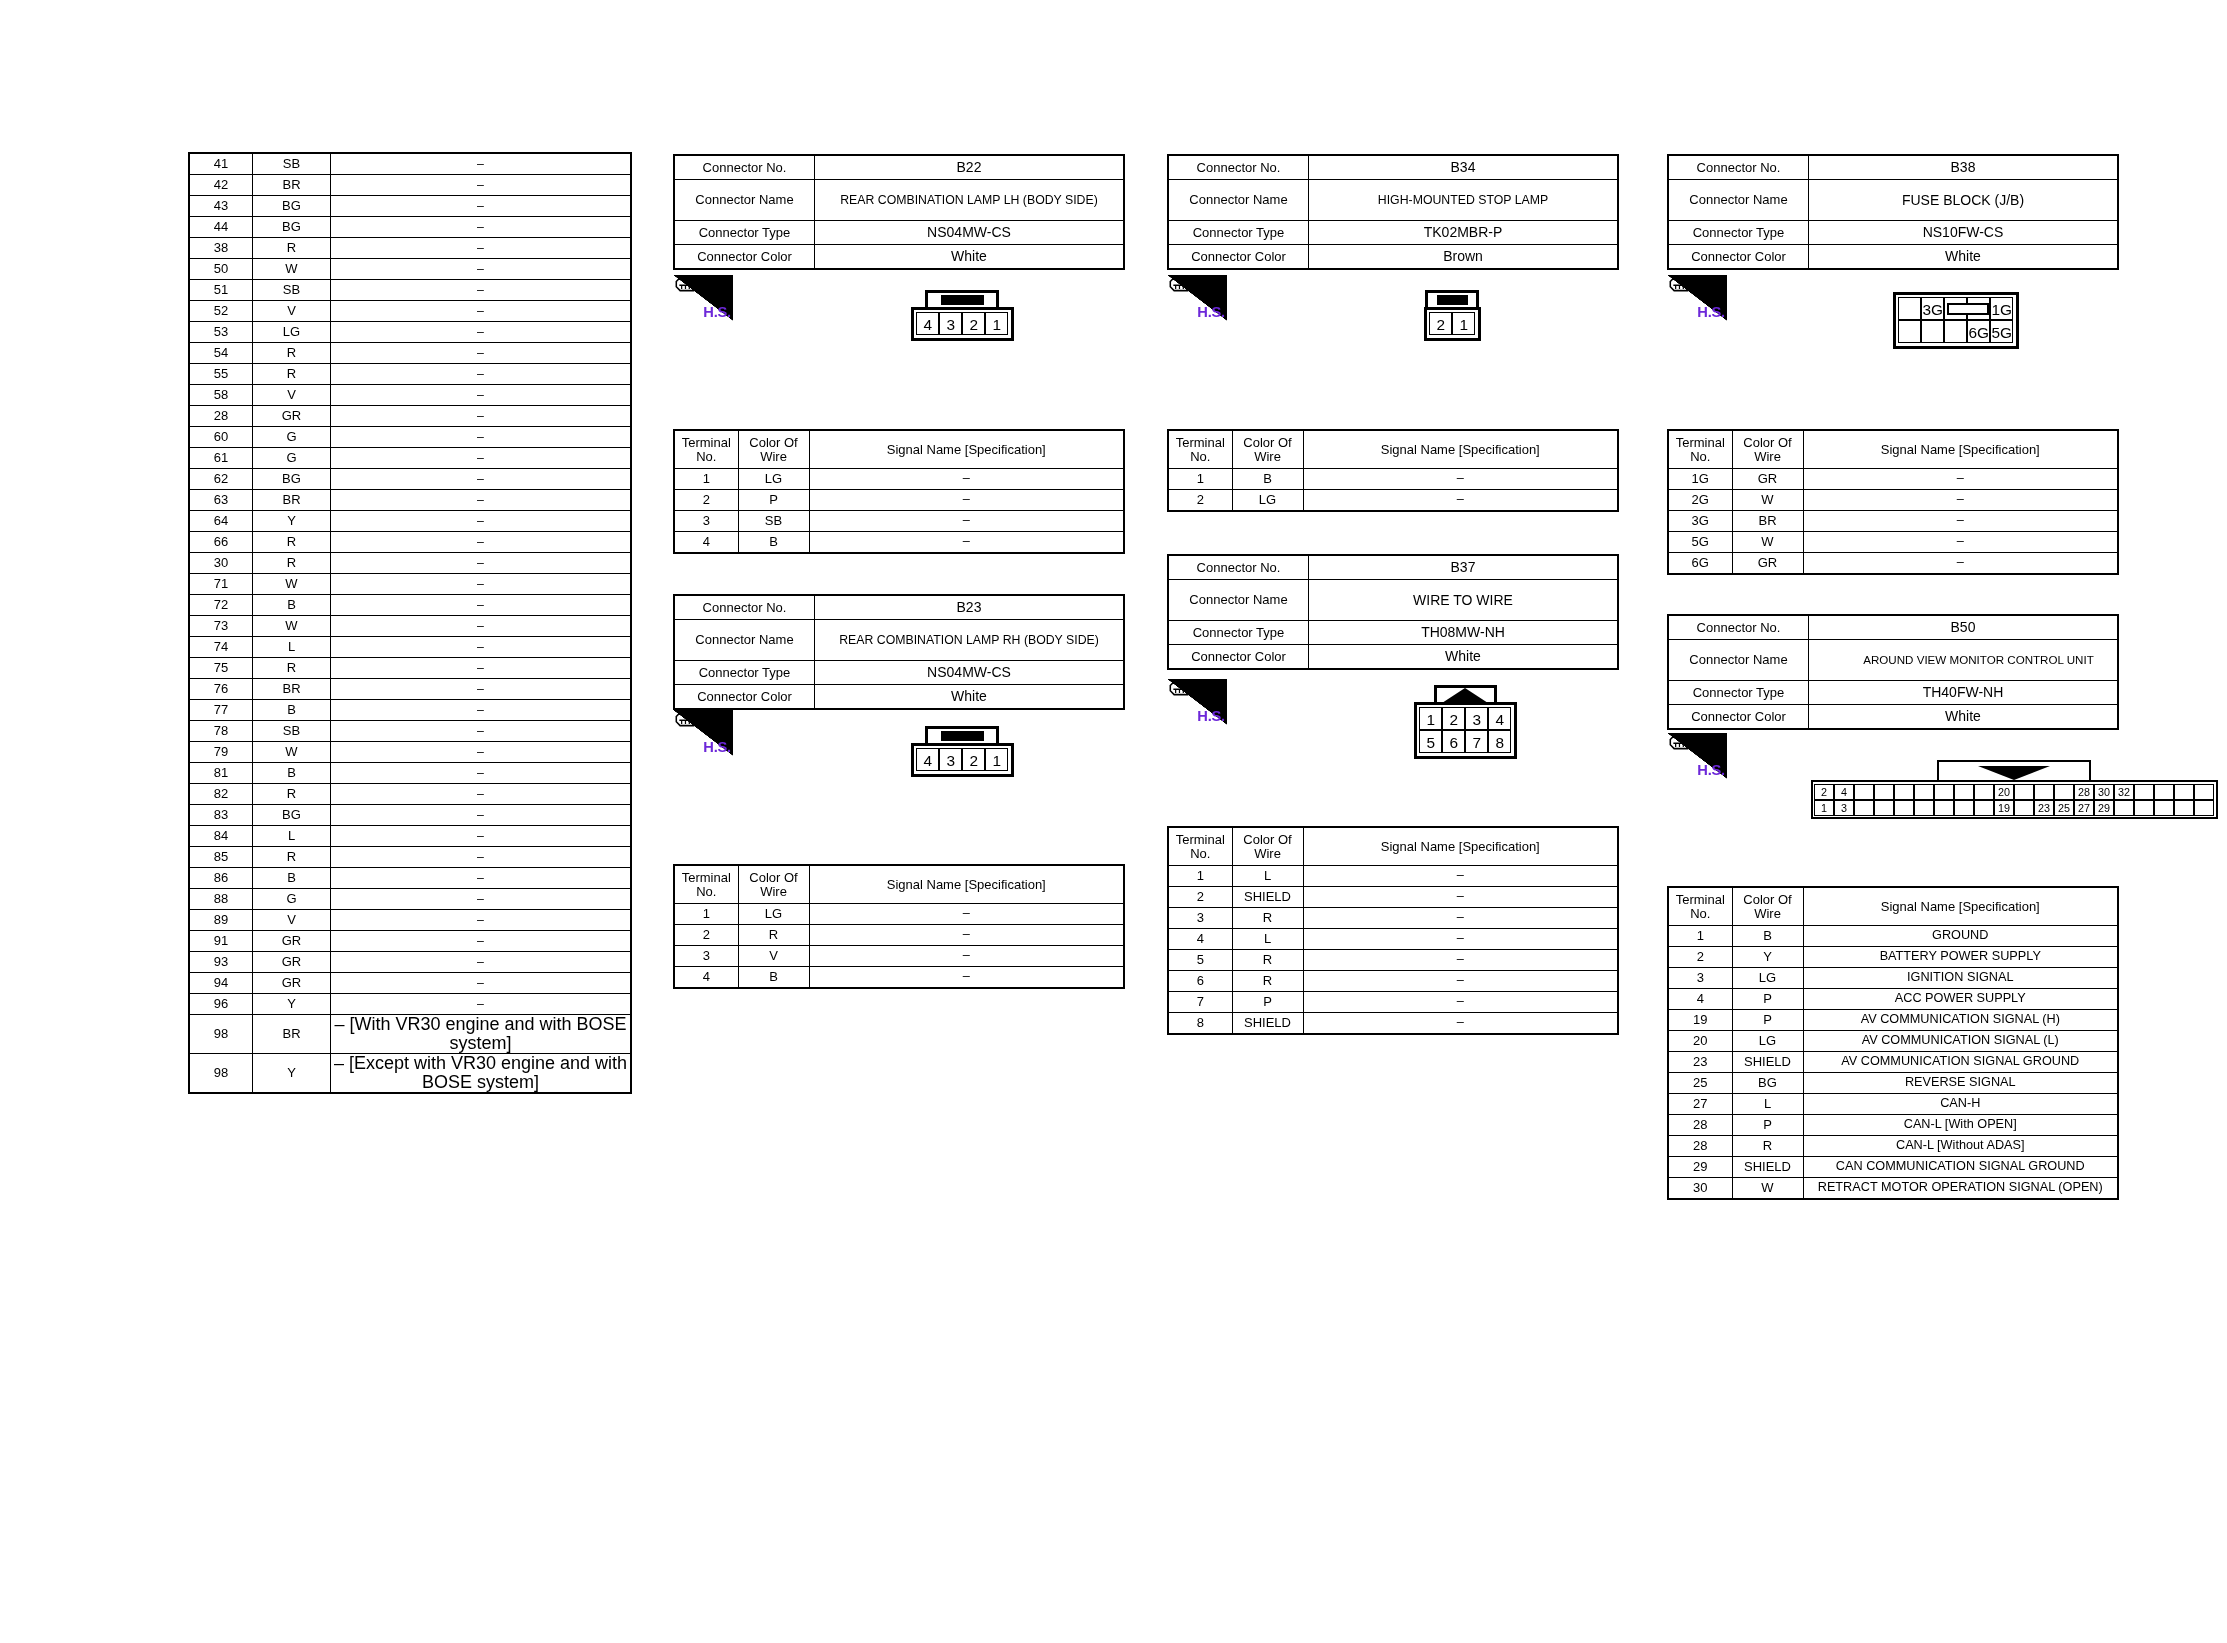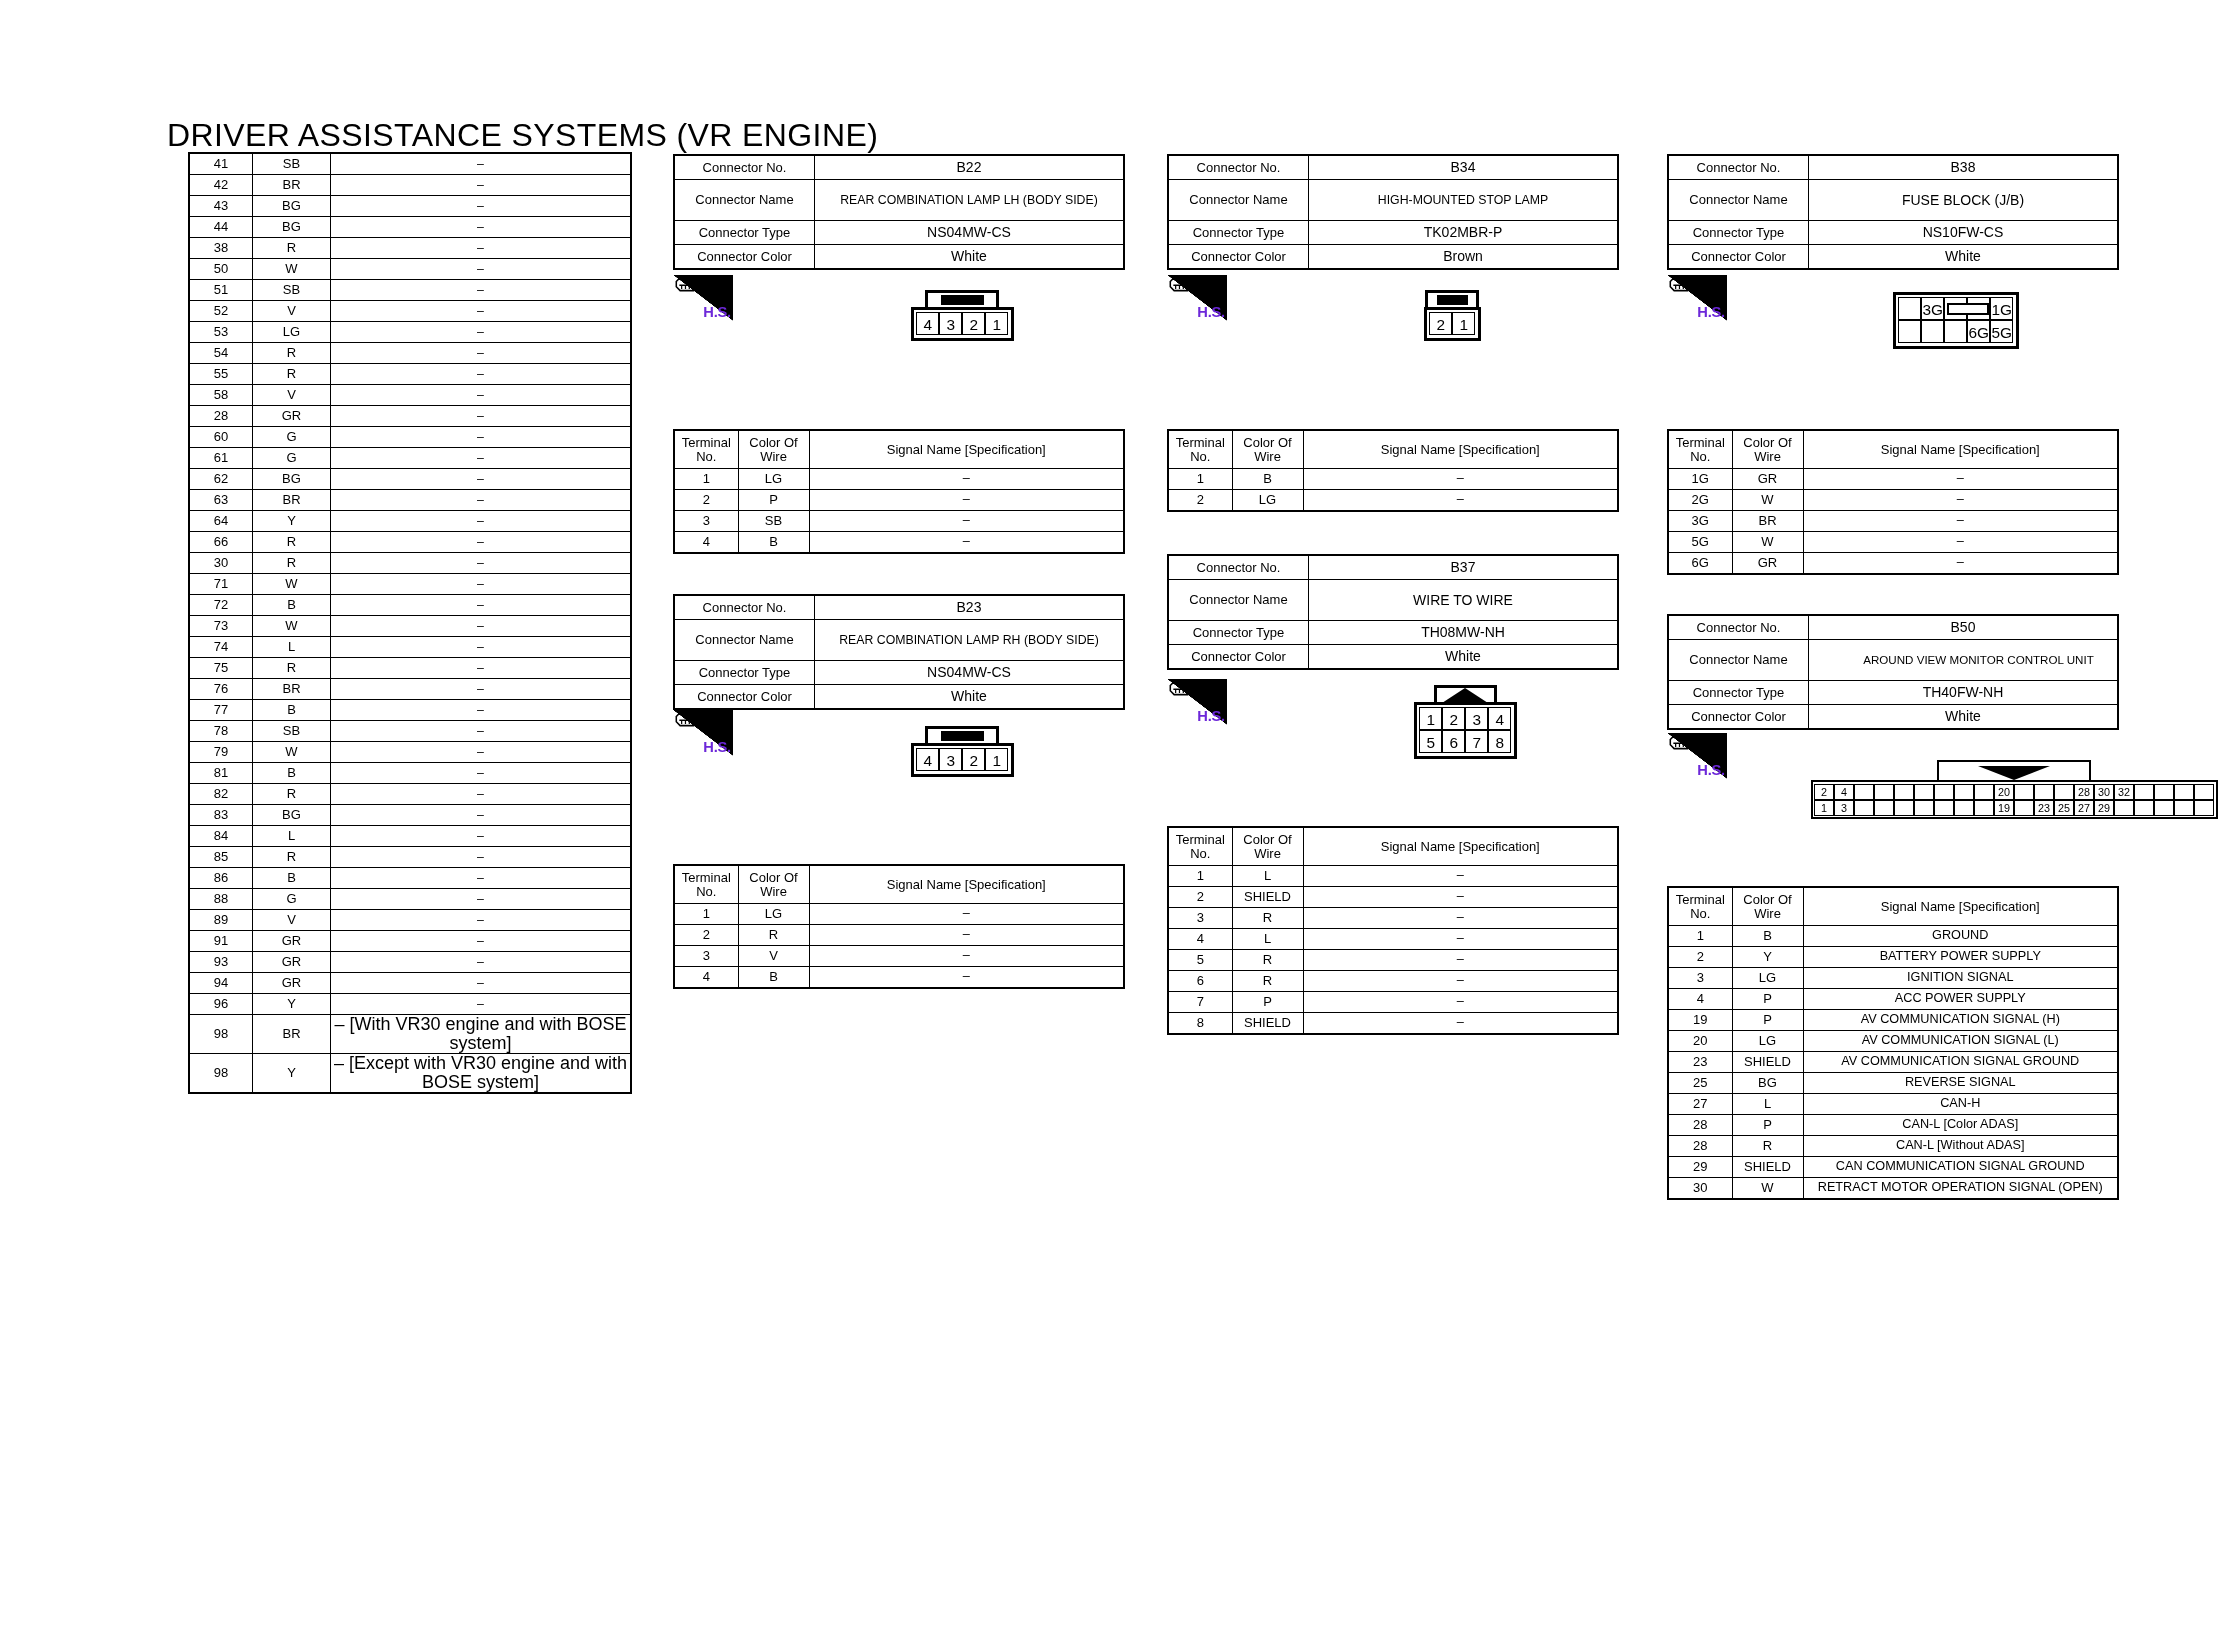--- a/index.html
+++ b/index.html
@@ -202,21 +202,20 @@
     border-left: 36px solid transparent;
     border-right: 36px solid transparent;
     border-top: 14px solid #000;
   }
 </style>
 </head>
 <body>
 
 <div class="page">
 
-  <div class="page-title">DRIVER ASSISTANCE SYSTEMS (VR ENGINE)</div>
 
   <div class="left-list">
     <table class="wt outer">
       <colgroup>
         <col class="c-no">
           <col class="c-wire">
           <col class="c-sig">
       </colgroup>
       <tbody id="left-list-body">
           <tr>
@@ -1081,21 +1080,21 @@
             <td class="c-sig">REVERSE SIGNAL</td>
           </tr>
           <tr>
             <td class="c-no">27</td>
             <td class="c-wire">L</td>
             <td class="c-sig">CAN-H</td>
           </tr>
           <tr>
             <td class="c-no">28</td>
             <td class="c-wire">P</td>
-            <td class="c-sig">CAN-L [Color ADAS]</td>
+            <td class="c-sig">CAN-L [With OPEN]</td>
           </tr>
           <tr>
             <td class="c-no">28</td>
             <td class="c-wire">R</td>
             <td class="c-sig">CAN-L [Without ADAS]</td>
           </tr>
           <tr>
             <td class="c-no">29</td>
             <td class="c-wire">SHIELD</td>
             <td class="c-sig">CAN COMMUNICATION SIGNAL GROUND</td>

